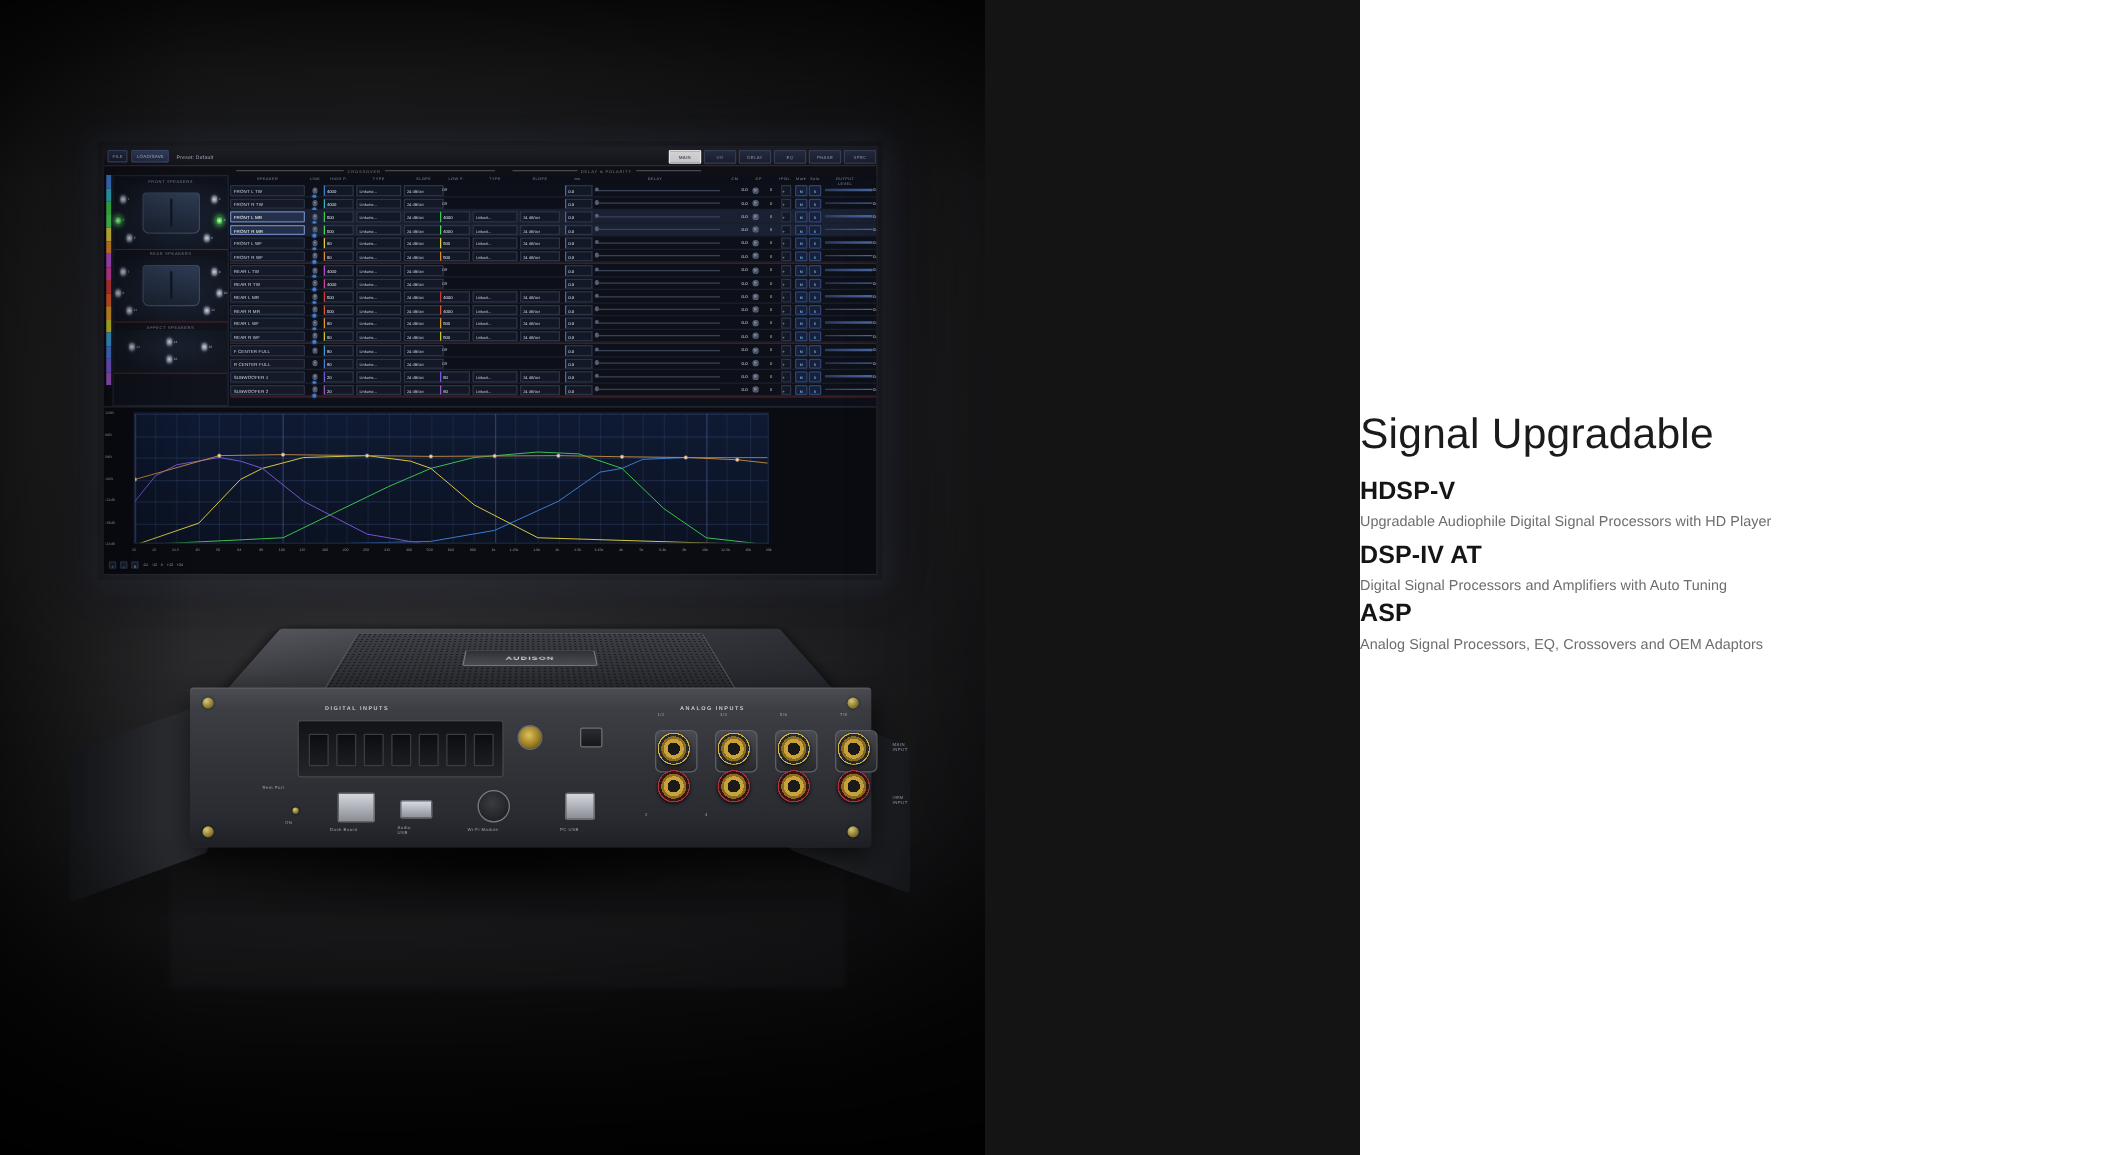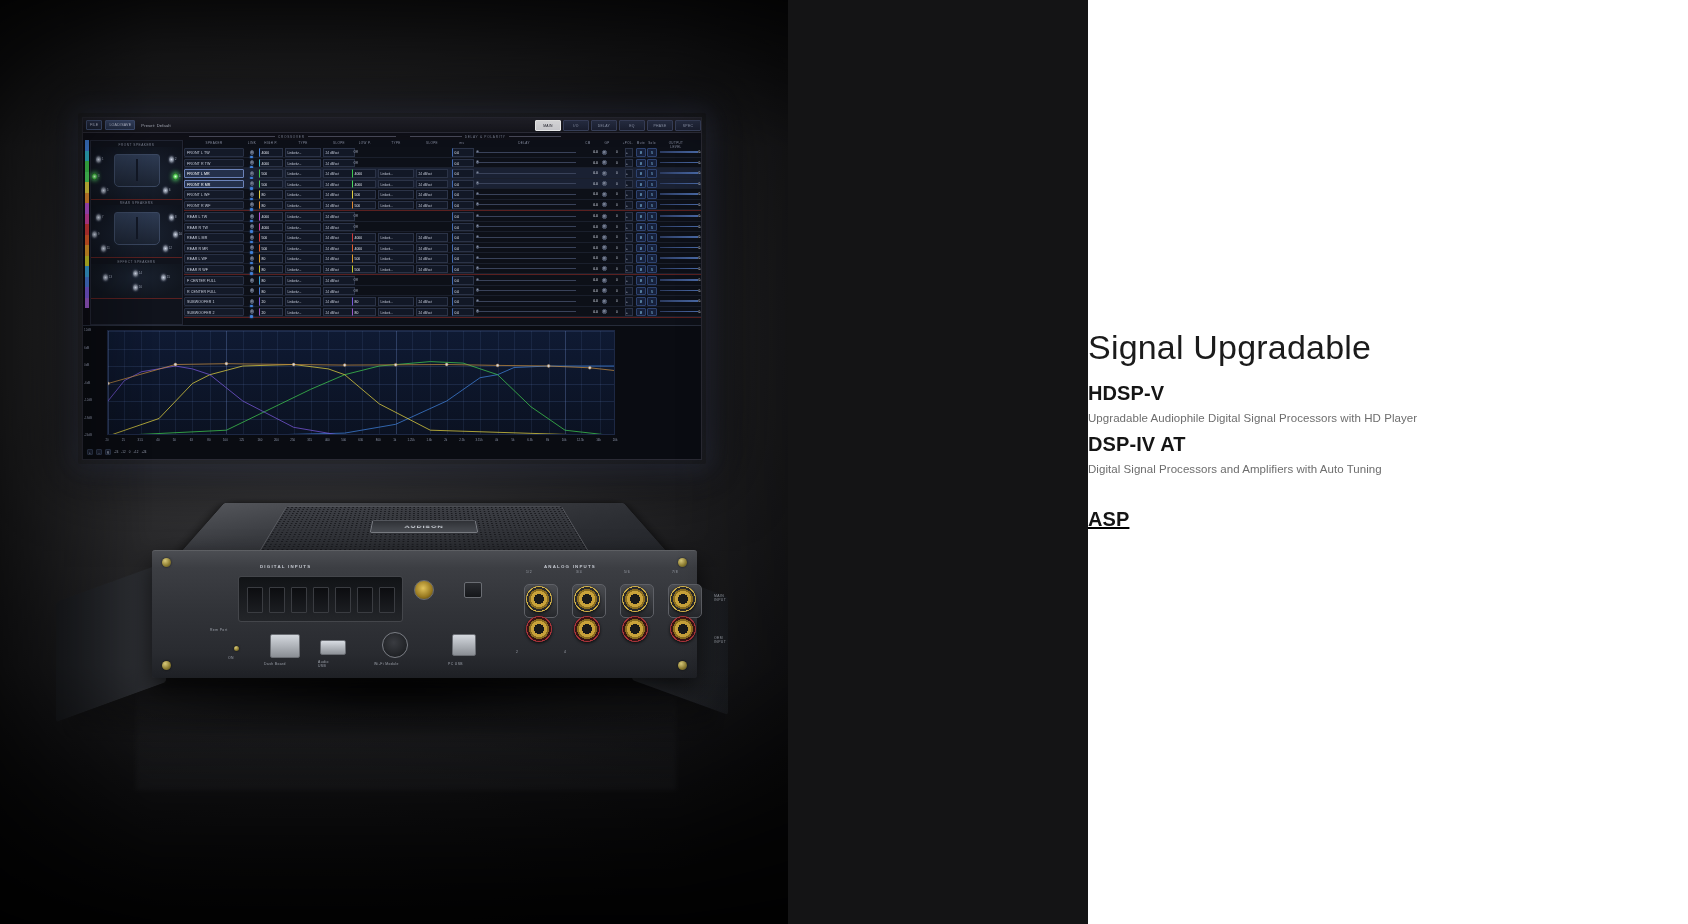--- a/index.html
+++ b/index.html
@@ -47,21 +47,21 @@
   }
   .item{ position:absolute; left:0; width:600px; }
   .item-name{
     font-size:20px; font-weight:700; color:#151515; letter-spacing:.1px;
   }
   .item-desc{
     margin-top:7px; font-size:11.5px; font-weight:400; color:#6d6d6d; letter-spacing:.05px;
   }
   .item-0{ top:382px; }
   .item-1{ top:433px; }
-  .item-2{ top:508px;text-decoration:underline; }
+  .item-2{ top:480px; }
 
   
   .app{
     position:absolute; left:82px; top:117px; width:620px; height:343px;
     background:#101018;
     border:1px solid #2a2a34;
     box-shadow:0 0 22px 6px rgba(120,140,200,.10), 0 0 60px 18px rgba(0,0,0,.6);
     overflow:hidden;
     font-size:4px;
   }
@@ -1150,16 +1150,17 @@
     <div class="item item-0">
       <div class="item-name">HDSP-V</div>
       <div class="item-desc">Upgradable Audiophile Digital Signal Processors with HD Player</div>
     </div>
     <div class="item item-1">
       <div class="item-name">DSP-IV AT</div>
       <div class="item-desc">Digital Signal Processors and Amplifiers with Auto Tuning</div>
     </div>
     <div class="item item-2">
       <div class="item-name">ASP</div>
+      <div class="item-desc">Analog Signal Processors, EQ, Crossovers and OEM Adaptors</div>
     </div>
   </div>
 
 </div>
 
 </body></html>

